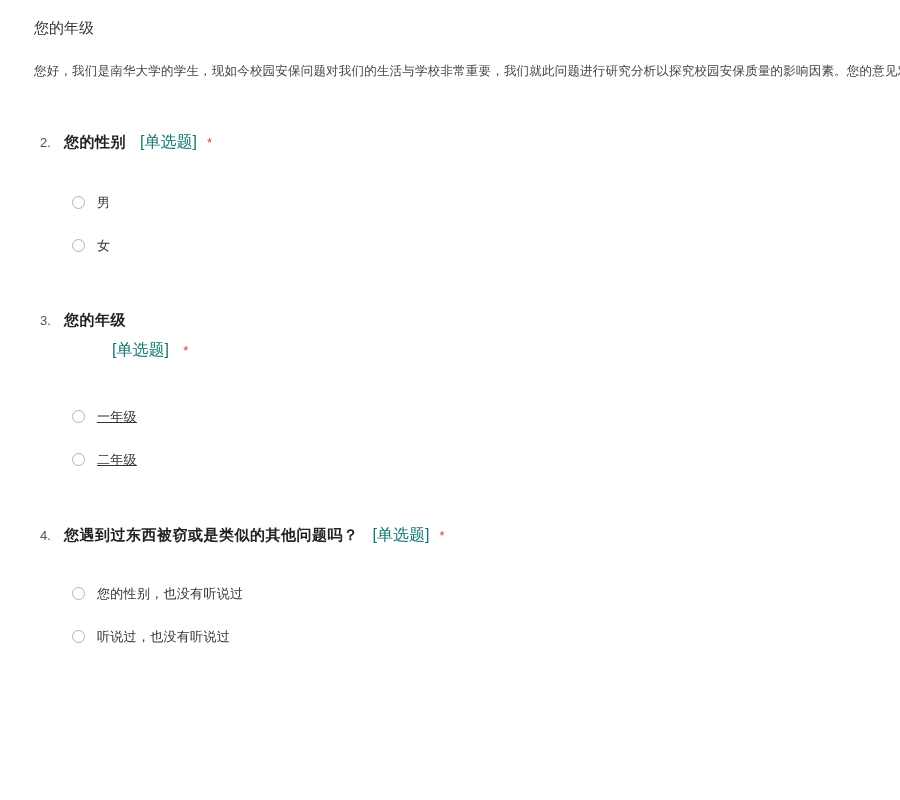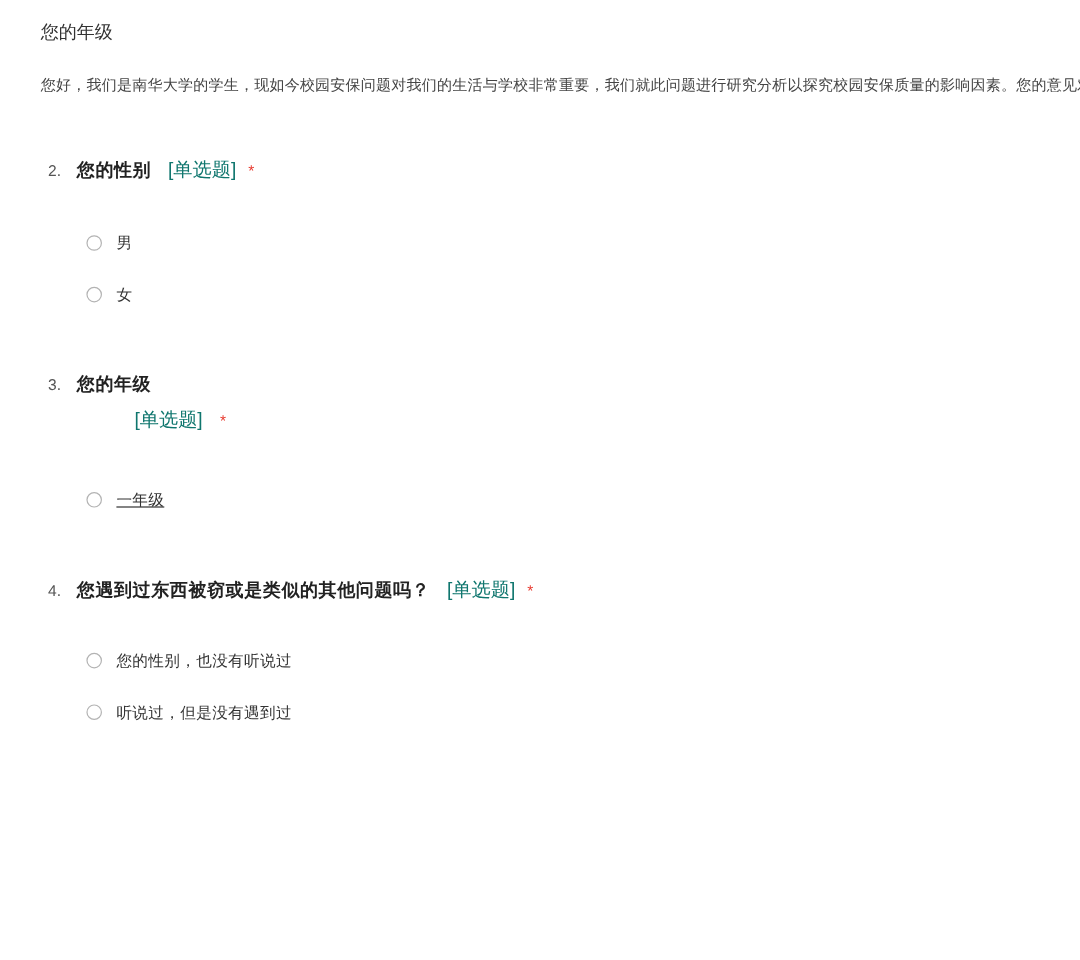--- a/index.html
+++ b/index.html
@@ -157,35 +157,39 @@
     </div>
     <div class="q-subline">
       <span class="q-type">[单选题]</span>
       <span class="q-req">*</span>
     </div>
     <div class="options">
       <div class="option">
         <span class="radio"></span>
         <span class="opt-label">一年级</span>
       </div>
+      <div class="option">
+        <span class="radio"></span>
+        <span class="opt-label">二年级</span>
+      </div>
     </div>
   </div>
 
   <div class="question q4">
     <div class="q-head">
       <span class="q-num">4.</span>
       <span class="q-title">您遇到过东西被窃或是类似的其他问题吗？</span>
       <span class="q-type">[单选题]</span>
       <span class="q-req">*</span>
     </div>
     <div class="options">
       <div class="option">
         <span class="radio"></span>
         <span class="opt-label">您的性别，也没有听说过</span>
       </div>
       <div class="option">
         <span class="radio"></span>
-        <span class="opt-label">听说过，但是没有遇到过</span>
+        <span class="opt-label">听说过，也没有听说过</span>
       </div>
     </div>
   </div>
 
 </div>
 
 </body></html>

